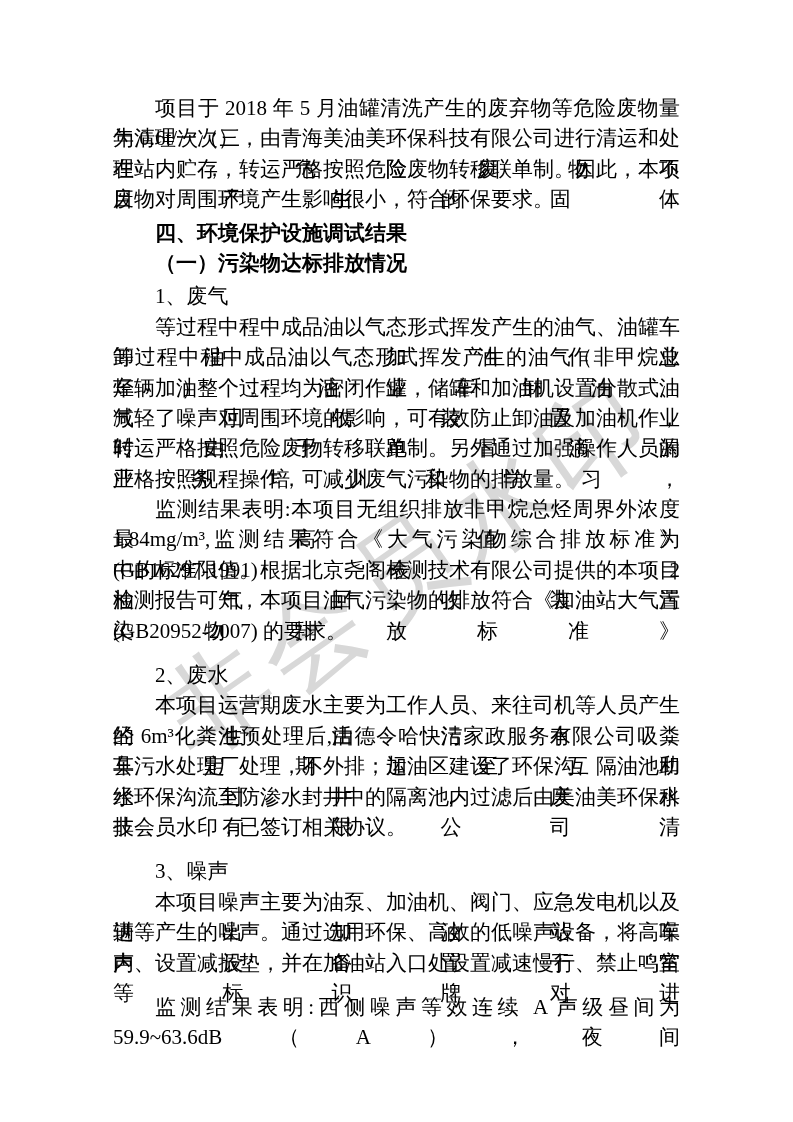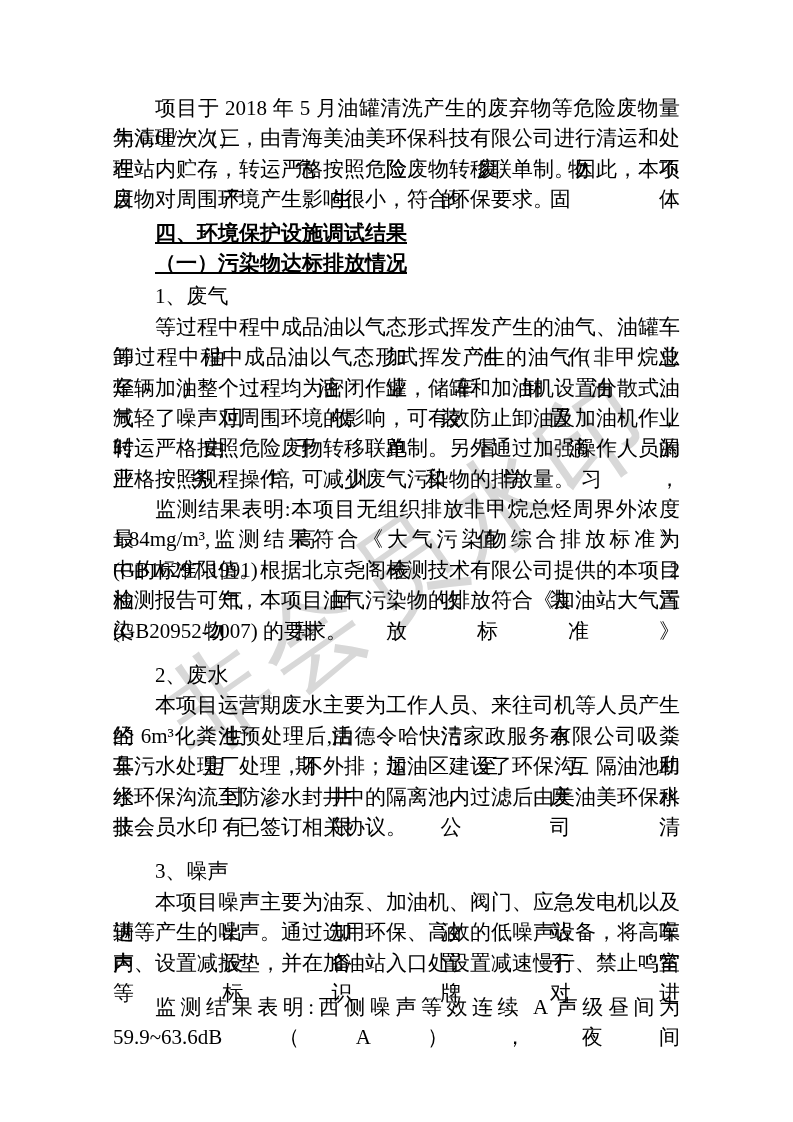--- a/index.html
+++ b/index.html
@@ -15,21 +15,21 @@
     color:#d8d8d8;font-family:"Liberation Sans","DejaVu Sans",sans-serif;
     user-select:none;
   }
   .content{position:absolute;left:113px;top:93px;width:567px;z-index:1;}
   .ln{
     font-size:21px;line-height:30.4px;height:30.4px;
     text-align:justify;white-space:normal;overflow:visible;
   }
   .stretch{text-align-last:justify;}
   .indent{text-indent:2em;}
-  .bold{font-weight:bold;text-decoration:underline;}
+  .bold{font-weight:bold;}
   .sp3{margin-top:3px;}
   .sp5{margin-top:14px;}
   .sp7{}
 </style>
 </head>
 <body>
 
 <div class="page">
 
   <div class="watermark">非会员水印</div>

